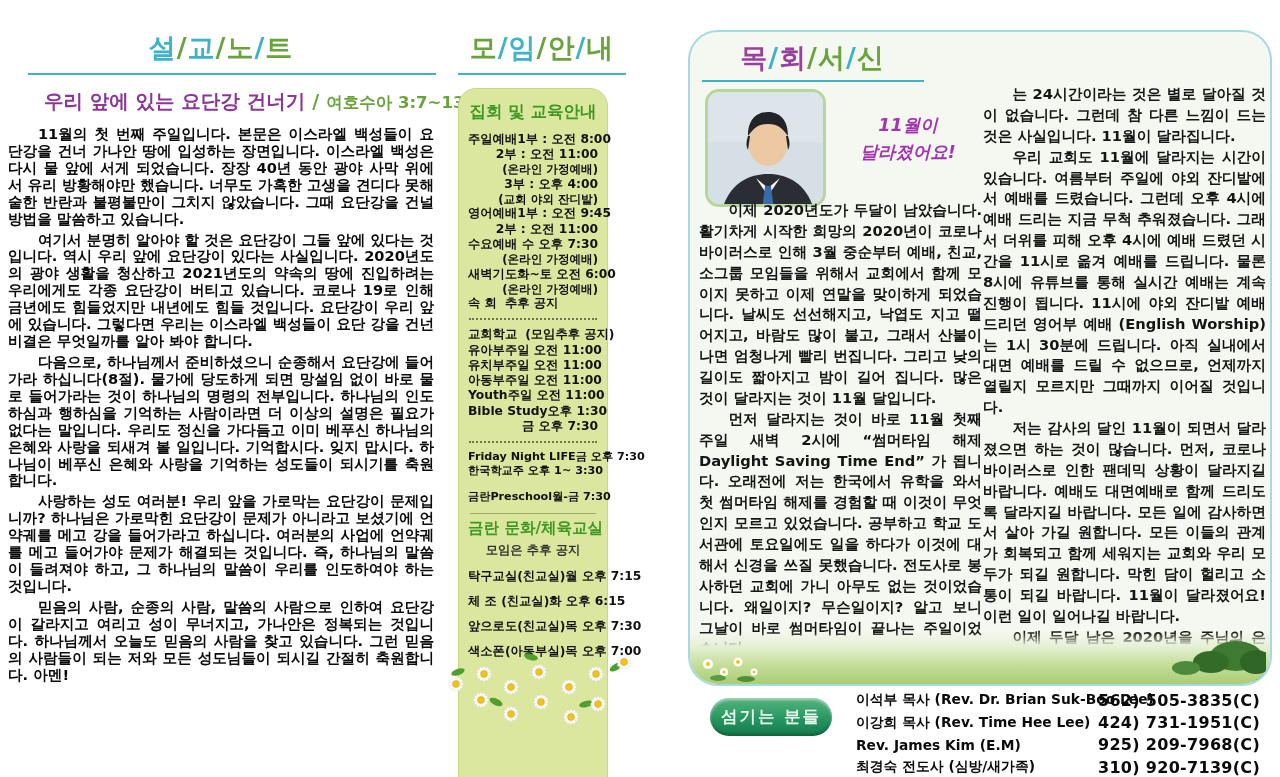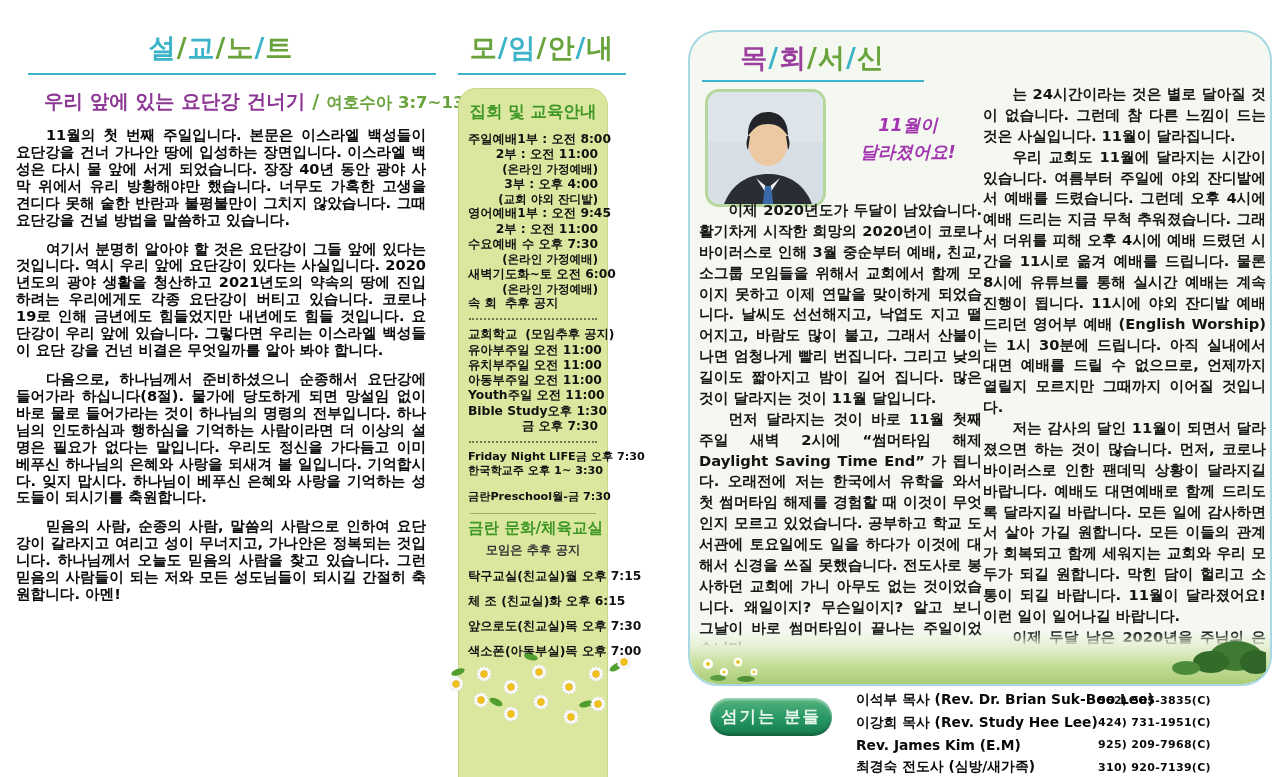--- a/index.html
+++ b/index.html
@@ -18,21 +18,21 @@
 
   
   .col-left{position:absolute;left:4px;top:30px;width:434px;}
   .line-left{margin:7px 0 0 24px;width:408px;}
   .sermon-sub{text-align:center;margin-top:13px;white-space:nowrap;}
   .sub-purple{color:var(--purple);font-size:19.5px;font-weight:bold;margin-left:40px;}
   .sub-sep{color:var(--green);font-size:19px;font-weight:bold;padding:0 2px;}
   .sub-green{color:var(--green);font-size:16.5px;font-weight:bold;}
   .sermon-body{margin-top:11px;font-size:14.6px;line-height:1.16;font-weight:bold;
                text-align:justify;color:var(--ink);}
-  .sermon-body p{margin:12px;text-indent:2.05em;}
+  .sermon-body p{margin:4px;text-indent:2.05em;}
 
   
   .col-mid{position:absolute;left:452px;top:30px;width:180px;text-align:center;}
   .line-mid{margin:7px auto 0 auto;width:168px;}
   .green-box{position:absolute;left:458px;top:88px;width:150px;height:774px;
              background:var(--box_bg);border:1px solid #c7d788;border-radius:18px;
              padding:12px 9px 8px 9px;text-align:left;}
   .box-title{font-size:16.5px;font-weight:bold;color:var(--box_title_green);
              text-align:center;margin-bottom:9px;white-space:nowrap;}
   .s-row{display:flex;justify-content:space-between;font-size:12.3px;font-weight:bold;
@@ -75,39 +75,40 @@
   
   .serving-pill{position:absolute;left:710px;top:698px;width:122px;height:38px;
                 border-radius:20px;display:flex;align-items:center;justify-content:center;
                 background:linear-gradient(180deg,#55b47e 0%,var(--pill_green) 55%,#147a4c 100%);
                 color:#e8f7ec;font-size:16.5px;font-weight:bold;letter-spacing:2px;
                 box-shadow:inset 0 2px 3px rgba(255,255,255,.5), inset 0 -2px 3px rgba(0,0,0,.25);
                 white-space:nowrap;}
   .contacts{position:absolute;left:856px;top:689px;width:420px;}
   .contact-row{display:flex;align-items:center;height:22.4px;}
   .c-name{width:242px;font-size:13.8px;font-weight:bold;white-space:nowrap;}
-  .c-phone{font-size:11px;font-weight:bold;white-space:nowrap;letter-spacing:.3px;}
+  .c-phone{font-size:16px;font-weight:bold;white-space:nowrap;letter-spacing:.3px;}
 </style>
 </head>
 <body>
 
 <div class="page">
 
   <section class="col-left">
     <h1 class="hdr" id="sermon-header"><span style="color: rgb(60, 179, 200);">설</span><span style="color: rgb(104, 163, 59);">/</span><span style="color: rgb(60, 179, 200);">교</span><span style="color: rgb(104, 163, 59);">/</span><span style="color: rgb(104, 163, 59);">노</span><span style="color: rgb(60, 179, 200);">/</span><span style="color: rgb(104, 163, 59);">트</span></h1>
     <div class="hdr-line line-left"></div>
     <div class="sermon-sub">
       <span class="sub-purple">우리 앞에 있는 요단강 건너기</span>
       <span class="sub-sep">/</span>
       <span class="sub-green">여호수아 3:7~13</span>
     </div>
     <div class="sermon-body" id="sermon-body">
         <p>11월의 첫 번째 주일입니다. 본문은 이스라엘 백성들이 요단강을 건너 가나안 땅에 입성하는 장면입니다. 이스라엘 백성은 다시 물 앞에 서게 되었습니다. 장장 40년 동안 광야 사막 위에서 유리 방황해야만 했습니다. 너무도 가혹한 고생을 견디다 못해 숱한 반란과 불평불만이 그치지 않았습니다. 그때 요단강을 건널 방법을 말씀하고 있습니다.</p>
         <p>여기서 분명히 알아야 할 것은 요단강이 그들 앞에 있다는 것입니다. 역시 우리 앞에 요단강이 있다는 사실입니다. 2020년도의 광야 생활을 청산하고 2021년도의 약속의 땅에 진입하려는 우리에게도 각종 요단강이 버티고 있습니다. 코로나 19로 인해 금년에도 힘들었지만 내년에도 힘들 것입니다. 요단강이 우리 앞에 있습니다. 그렇다면 우리는 이스라엘 백성들이 요단 강을 건넌 비결은 무엇일까를 알아 봐야 합니다.</p>
         <p>다음으로, 하나님께서 준비하셨으니 순종해서 요단강에 들어가라 하십니다(8절). 물가에 당도하게 되면 망설임 없이 바로 물로 들어가라는 것이 하나님의 명령의 전부입니다. 하나님의 인도하심과 행하심을 기억하는 사람이라면 더 이상의 설명은 필요가 없다는 말입니다. 우리도 정신을 가다듬고 이미 베푸신 하나님의 은혜와 사랑을 되새겨 볼 일입니다. 기억합시다. 잊지 맙시다. 하나님이 베푸신 은혜와 사랑을 기억하는 성도들이 되시기를 축원합니다.</p>
+        <p>사랑하는 성도 여러분! 우리 앞을 가로막는 요단강이 문제입니까? 하나님은 가로막힌 요단강이 문제가 아니라고 보셨기에 언약궤를 메고 강을 들어가라고 하십니다. 여러분의 사업에 언약궤를 메고 들어가야 문제가 해결되는 것입니다. 즉, 하나님의 말씀이 들려져야 하고, 그 하나님의 말씀이 우리를 인도하여야 하는 것입니다.</p>
         <p>믿음의 사람, 순종의 사람, 말씀의 사람으로 인하여 요단강이 갈라지고 여리고 성이 무너지고, 가나안은 정복되는 것입니다. 하나님께서 오늘도 믿음의 사람을 찾고 있습니다. 그런 믿음의 사람들이 되는 저와 모든 성도님들이 되시길 간절히 축원합니다. 아멘!</p>
       </div>
   </section>
 
   <section class="col-mid">
     <h1 class="hdr" id="meeting-header"><span style="color: rgb(104, 163, 59);">모</span><span style="color: rgb(60, 179, 200);">/</span><span style="color: rgb(60, 179, 200);">임</span><span style="color: rgb(104, 163, 59);">/</span><span style="color: rgb(104, 163, 59);">안</span><span style="color: rgb(60, 179, 200);">/</span><span style="color: rgb(104, 163, 59);">내</span></h1>
     <div class="hdr-line line-mid"></div>
   </section>
 
   <div class="green-box">
@@ -321,21 +322,21 @@
     </div>
   </section>
 
   <div class="serving-pill">섬기는 분들</div>
   <div class="contacts" id="contact-rows">
       <div class="contact-row">
         <span class="c-name">이석부 목사 (Rev. Dr. Brian Suk-Boo Lee)</span>
         <span class="c-phone">562) 505-3835(C)</span>
       </div>
       <div class="contact-row">
-        <span class="c-name">이강희 목사 (Rev. Study Hee Lee)</span>
+        <span class="c-name">이강희 목사 (Rev. Time Hee Lee)</span>
         <span class="c-phone">424) 731-1951(C)</span>
       </div>
       <div class="contact-row">
         <span class="c-name">Rev. James Kim (E.M)</span>
         <span class="c-phone">925) 209-7968(C)</span>
       </div>
       <div class="contact-row">
         <span class="c-name">최경숙 전도사 (심방/새가족)</span>
         <span class="c-phone">310) 920-7139(C)</span>
       </div>

